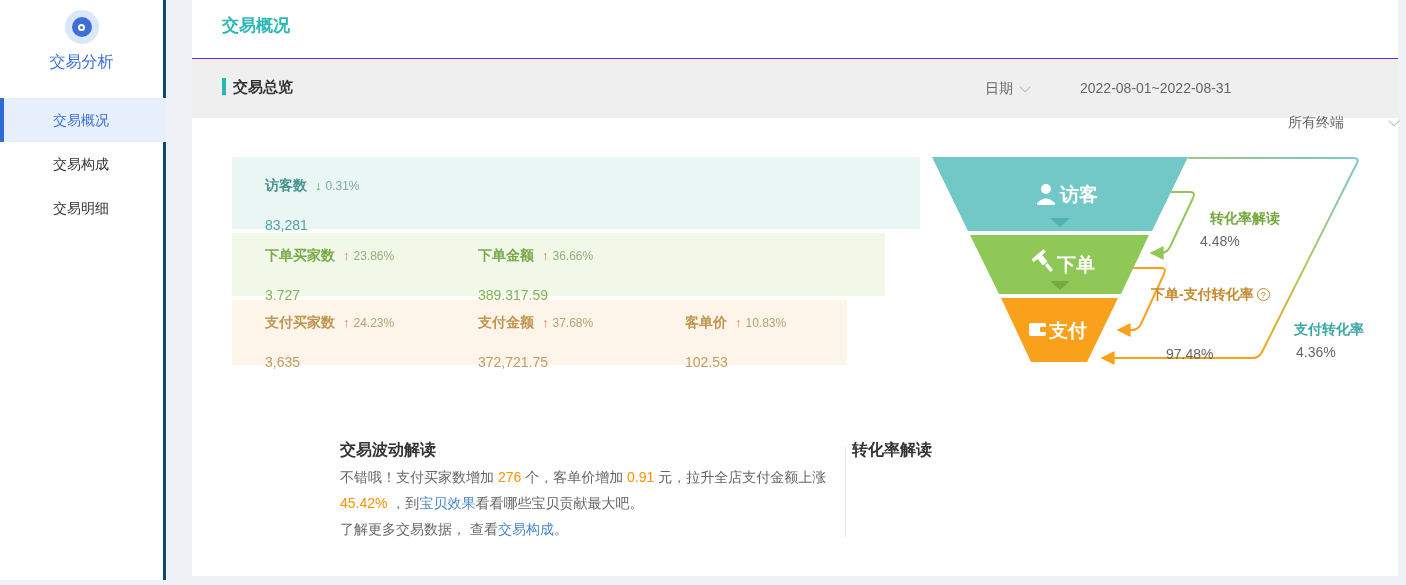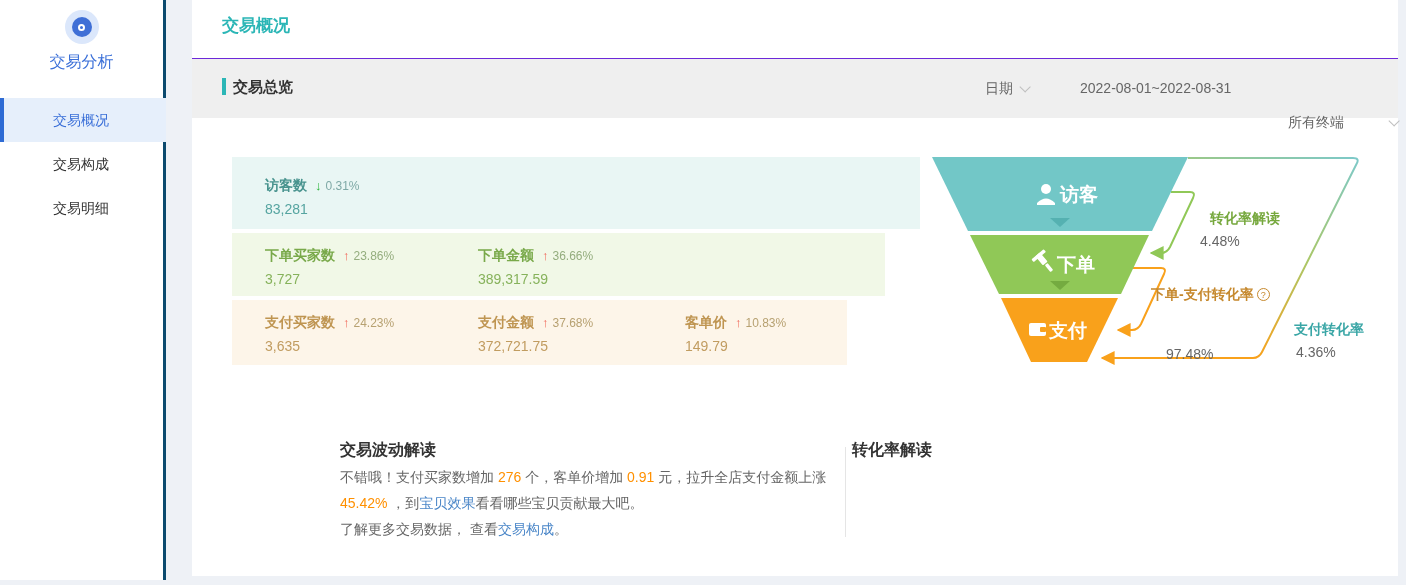--- a/index.html
+++ b/index.html
@@ -35,21 +35,21 @@
   .mrow { position:absolute; }
   .mrow.r1 { left:232px; top:157px; width:688px; height:72px; background:#e9f6f4; }
   .mrow.r2 { left:232px; top:233px; width:653px; height:63px; background:#f1f8e7; }
   .mrow.r3 { left:232px; top:300px; width:615px; height:65px; background:#fdf5e9; }
   .metric { position:absolute; }
   .m-line1 { font-size:14px; white-space:nowrap; }
   .m-label { font-weight:bold; }
   .m-pct { font-size:12px; margin-left:4px; }
   .m-arrow { font-size:13px; margin-left:8px; font-weight:bold; }
   .m-arrow.up { color:#f0685a; } .m-arrow.down { color:#2cb53c; }
-  .m-value { font-size:14px; margin-top:6px; }
+  .m-value { font-size:14px; margin-top:22px; }
   .r1 .m-label{color:#48938e}.r1 .m-value{color:#55a4a0}.r1 .m-pct{color:#7fa9a6}
   .r2 .m-label{color:#79a94a}.r2 .m-value{color:#86b25b}.r2 .m-pct{color:#94ad7e}
   .r3 .m-label{color:#bf9551}.r3 .m-value{color:#c19c60}.r3 .m-pct{color:#b7a171}
   .c1{left:33px} .c2{left:246px} .c3{left:453px}
   .r1 .metric{top:20px} .r2 .metric,.r3 .metric{top:14px}
 
   
   .funnel { position:absolute; left:920px; top:150px; width:486px; height:230px; }
   .funnel svg { position:absolute; inset:0; }
   .rate { position:absolute; font-size:14px; font-weight:bold; white-space:nowrap; }
@@ -136,21 +136,21 @@
     <div class="metric c1">
       <div class="m-line1"><span class="m-label">支付买家数</span><span class="m-arrow up">↑</span><span class="m-pct">24.23%</span></div>
       <div class="m-value">3,635</div>
     </div>
     <div class="metric c2">
       <div class="m-line1"><span class="m-label">支付金额</span><span class="m-arrow up">↑</span><span class="m-pct">37.68%</span></div>
       <div class="m-value">372,721.75</div>
     </div>
     <div class="metric c3">
       <div class="m-line1"><span class="m-label">客单价</span><span class="m-arrow up">↑</span><span class="m-pct">10.83%</span></div>
-      <div class="m-value">149.79</div>
+      <div class="m-value">102.53</div>
     </div>
   </div>
 
   <div class="funnel">
     <svg viewBox="0 0 486 230" width="486" height="230">
       <defs>
         <marker id="ar-g" viewBox="0 0 10 10" refX="9" refY="5" markerWidth="7" markerHeight="7" orient="auto">
           <path d="M0,0 L10,5 L0,10 z" fill="#90c857"></path>
         </marker>
         <marker id="ar-o" viewBox="0 0 10 10" refX="9" refY="5" markerWidth="7" markerHeight="7" orient="auto">

